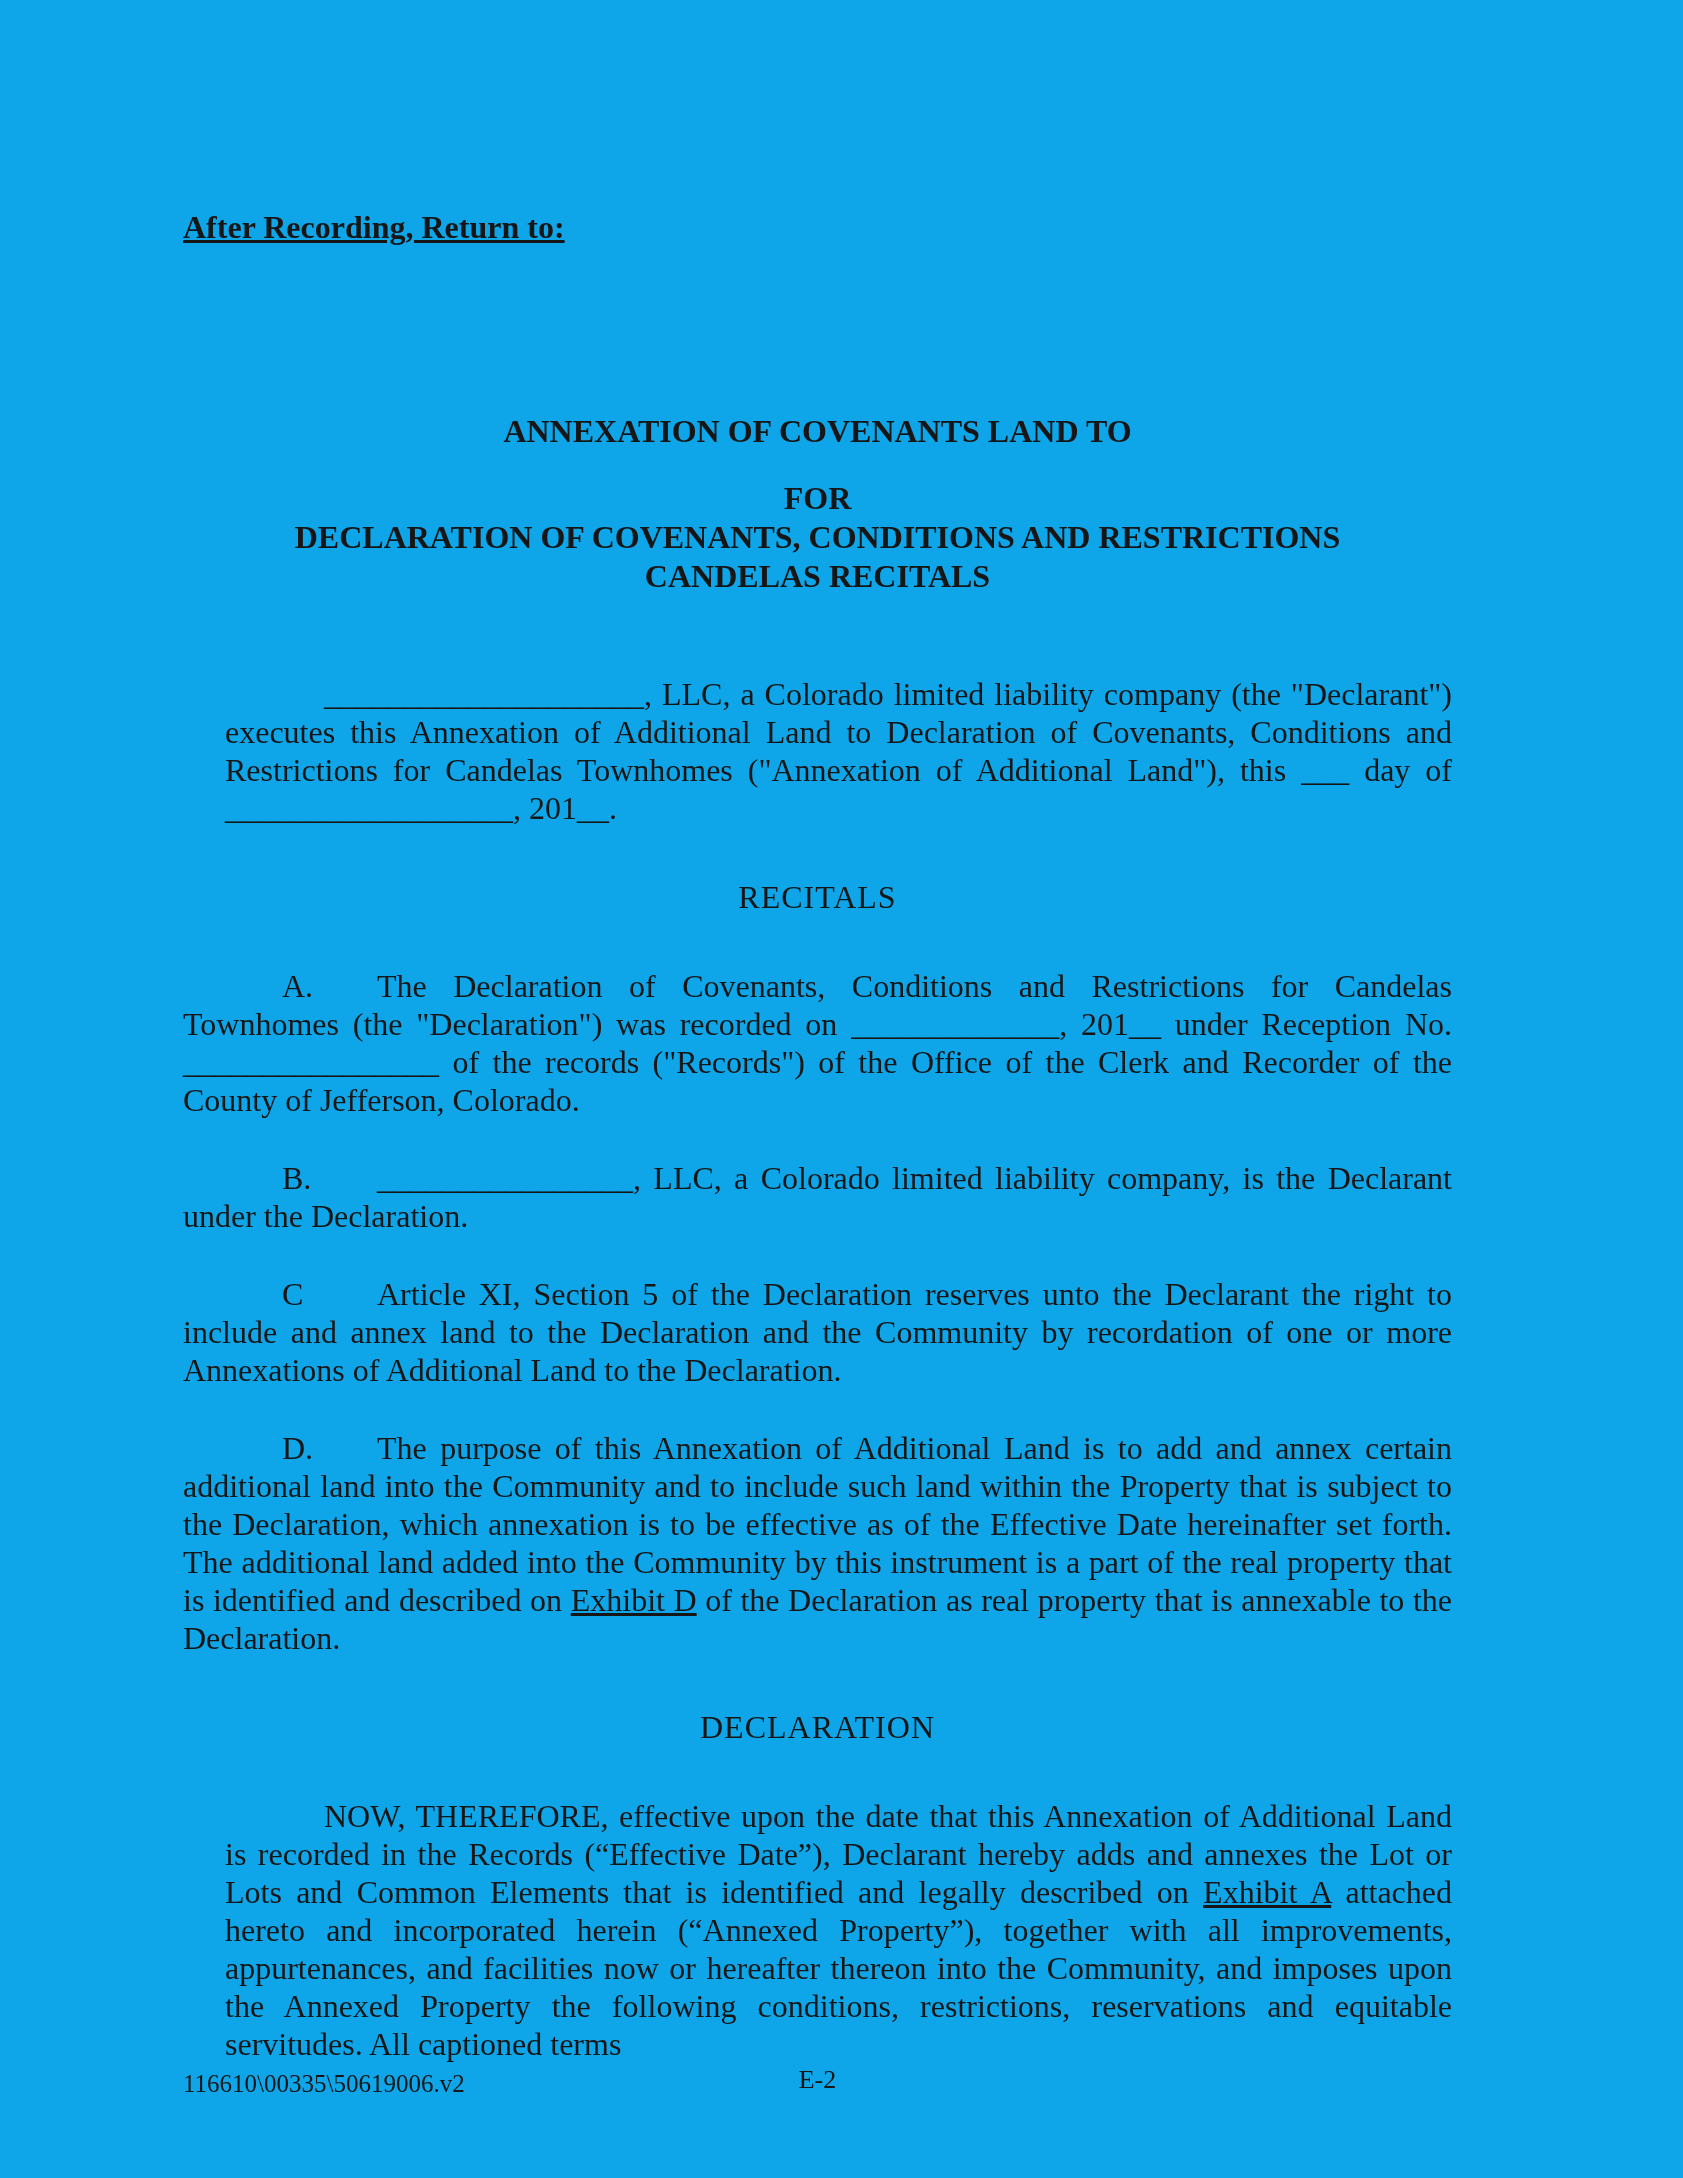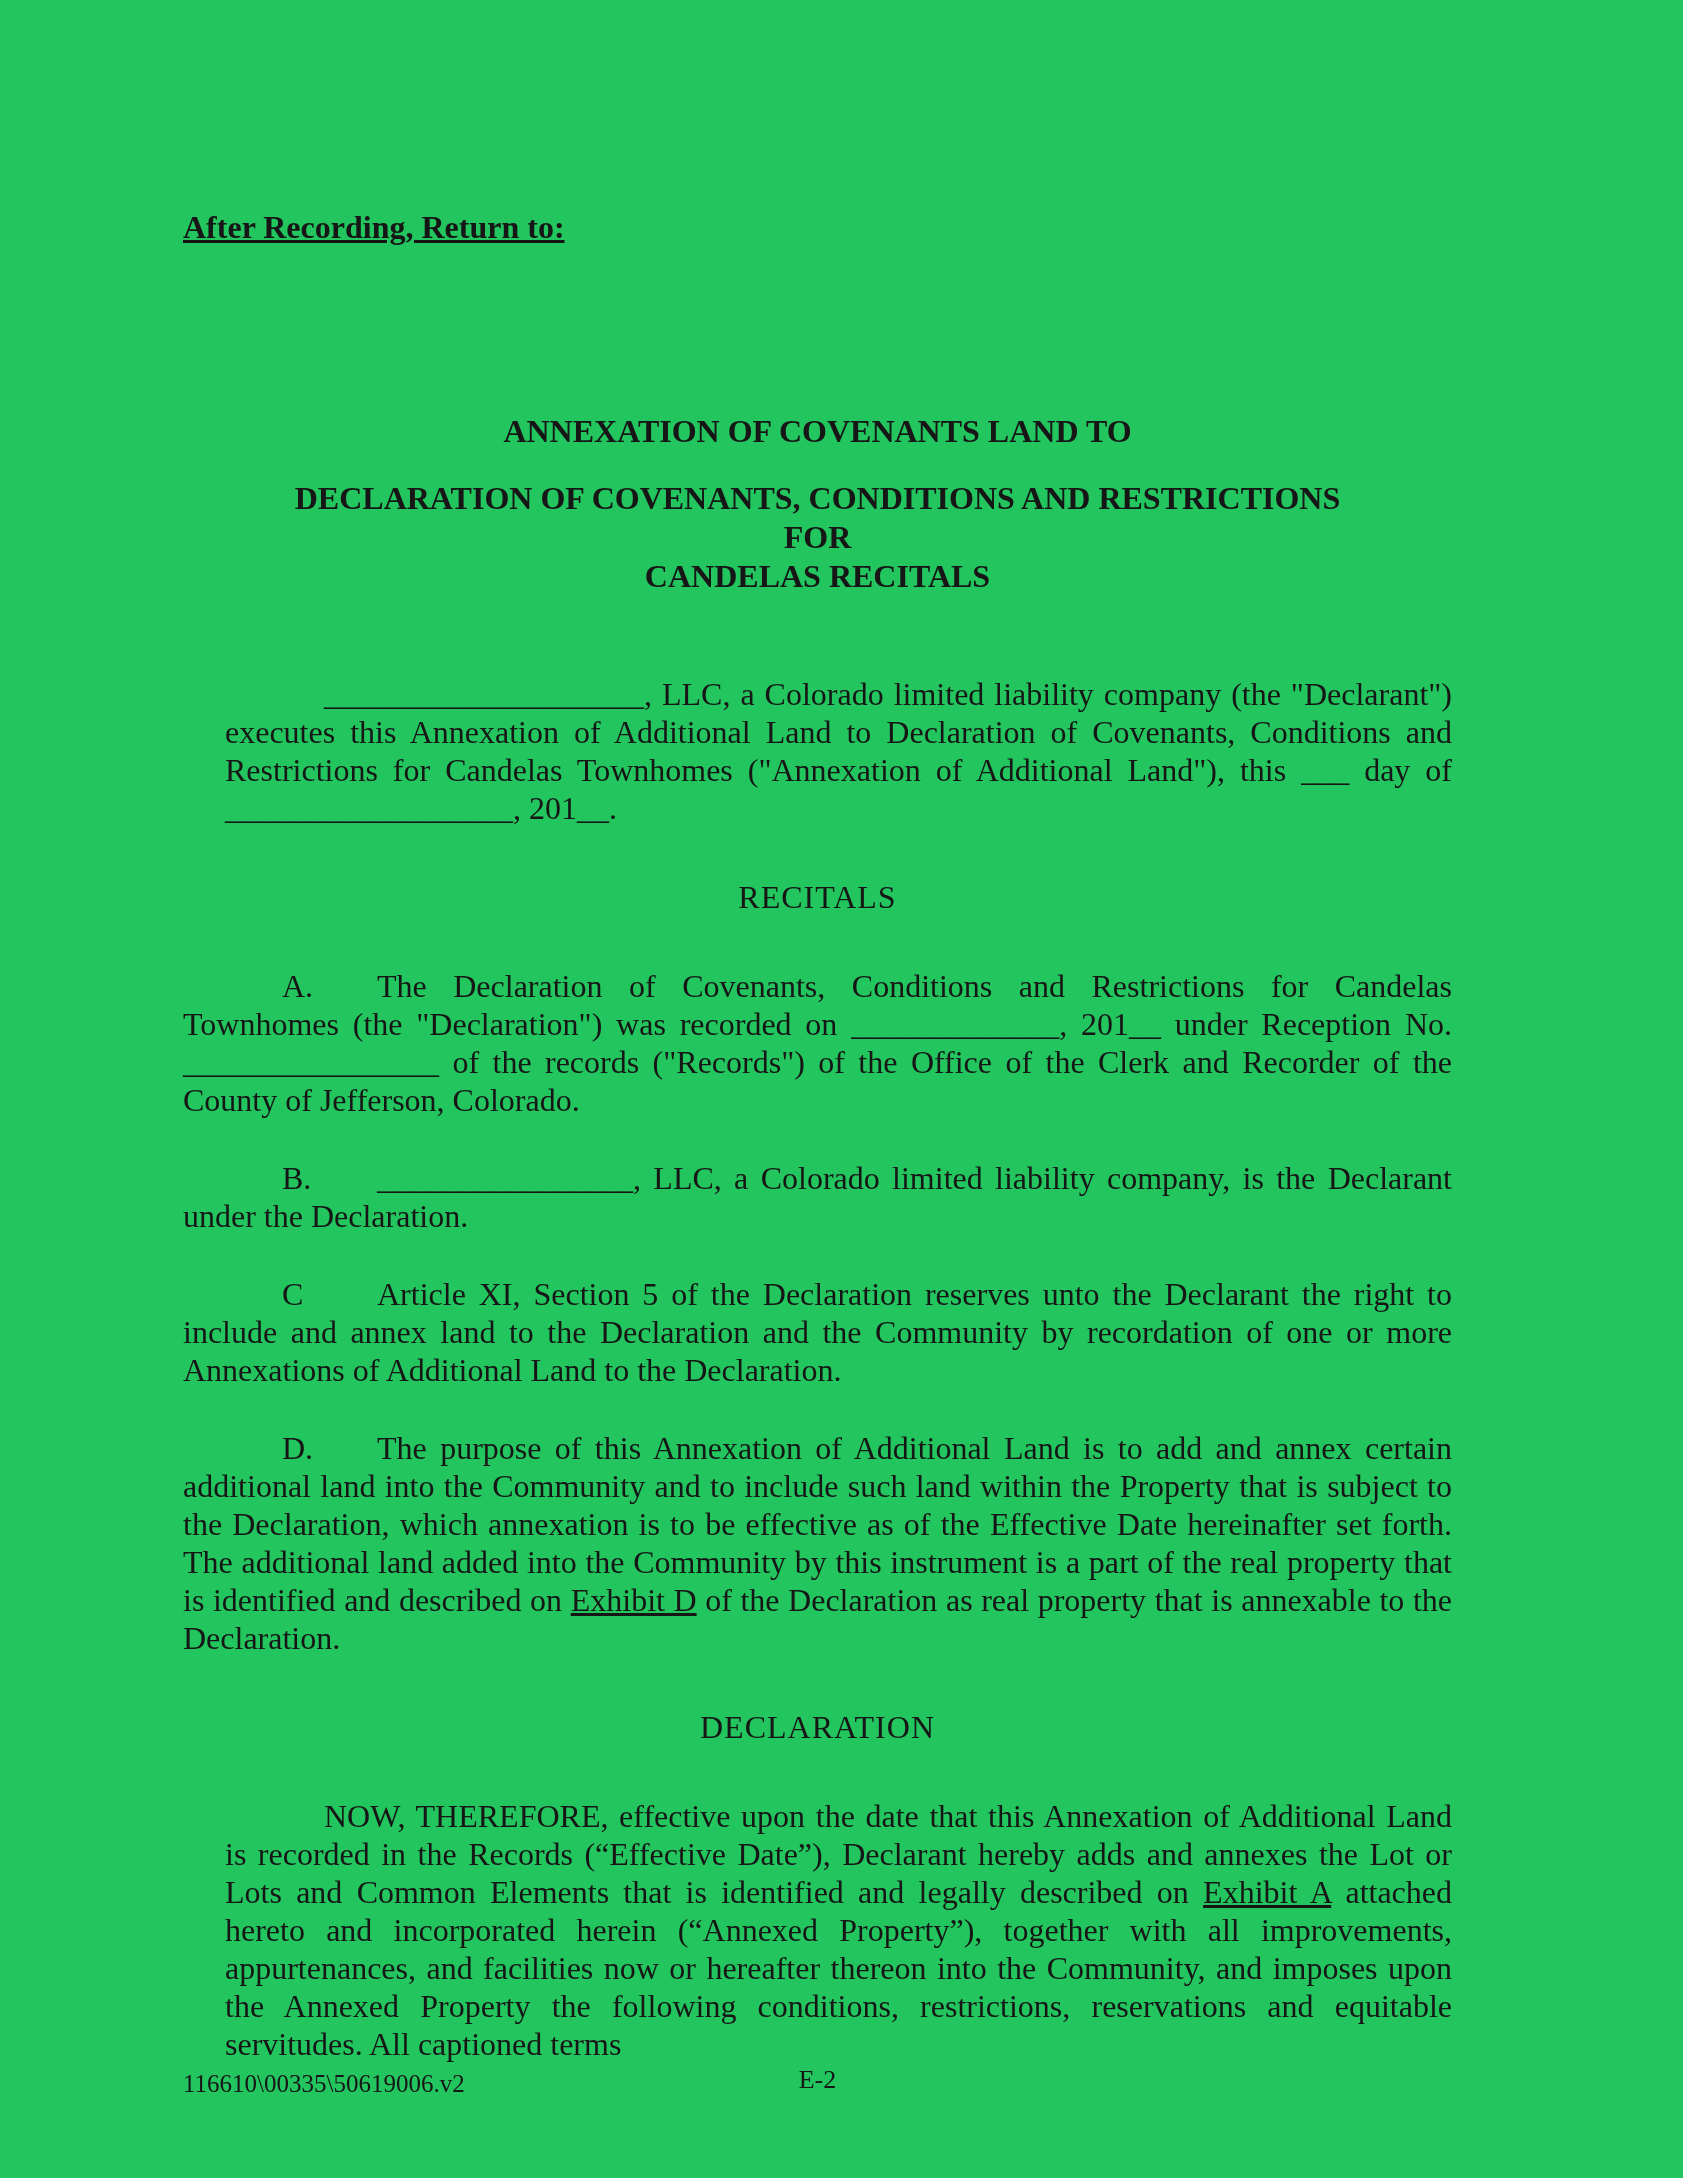--- a/index.html
+++ b/index.html
@@ -5,21 +5,21 @@
   html, body {
     margin: 0;
     padding: 0;
     background: #e8e8e8;
   }
   .page {
     position: relative;
     width: 1683px;
     height: 2178px;
     margin: 0 auto;
-    background: #22c55e;
+    background: #0ea5e9;
     color: #161616;
     font-family: "Liberation Serif", "DejaVu Serif", serif;
     font-size: 32px;
     line-height: 38px;
     box-sizing: border-box;
     padding: 208px 231px 0 183px;
   }
   .return-to {
     font-weight: bold;
     text-decoration: underline;
@@ -70,22 +70,22 @@
 </style>
 </head>
 <body>
 
 <div class="page">
 
   <div class="return-to">After Recording, Return to:</div>
 
   <div class="title-block">
     <div class="title-line title-line-1">ANNEXATION OF COVENANTS LAND TO</div>
+    <div class="title-line">FOR</div>
     <div class="title-line">DECLARATION OF COVENANTS, CONDITIONS AND RESTRICTIONS</div>
-    <div class="title-line">FOR</div>
     <div class="title-line">CANDELAS RECITALS</div>
   </div>
 
   <p class="body-para indent">____________________, LLC, a Colorado limited liability company (the "Declarant") executes this Annexation of Additional Land to Declaration of Covenants, Conditions and Restrictions for Candelas Townhomes ("Annexation of Additional Land"), this ___ day of __________________, 201__.</p>
 
   <div class="section-heading">RECITALS</div>
 
   <p class="body-para recital"><span class="recital-label">A.</span><span>The Declaration of Covenants, Conditions and Restrictions for Candelas Townhomes (the "Declaration") was recorded on _____________, 201__ under Reception No. ________________ of the records ("Records") of the Office of the Clerk and Recorder of the County of Jefferson, Colorado.</span><span class="u"></span><span></span></p>
 
   <p class="body-para recital"><span class="recital-label">B.</span><span>________________, LLC, a Colorado limited liability company, is the Declarant under the Declaration.</span><span class="u"></span><span></span></p>

